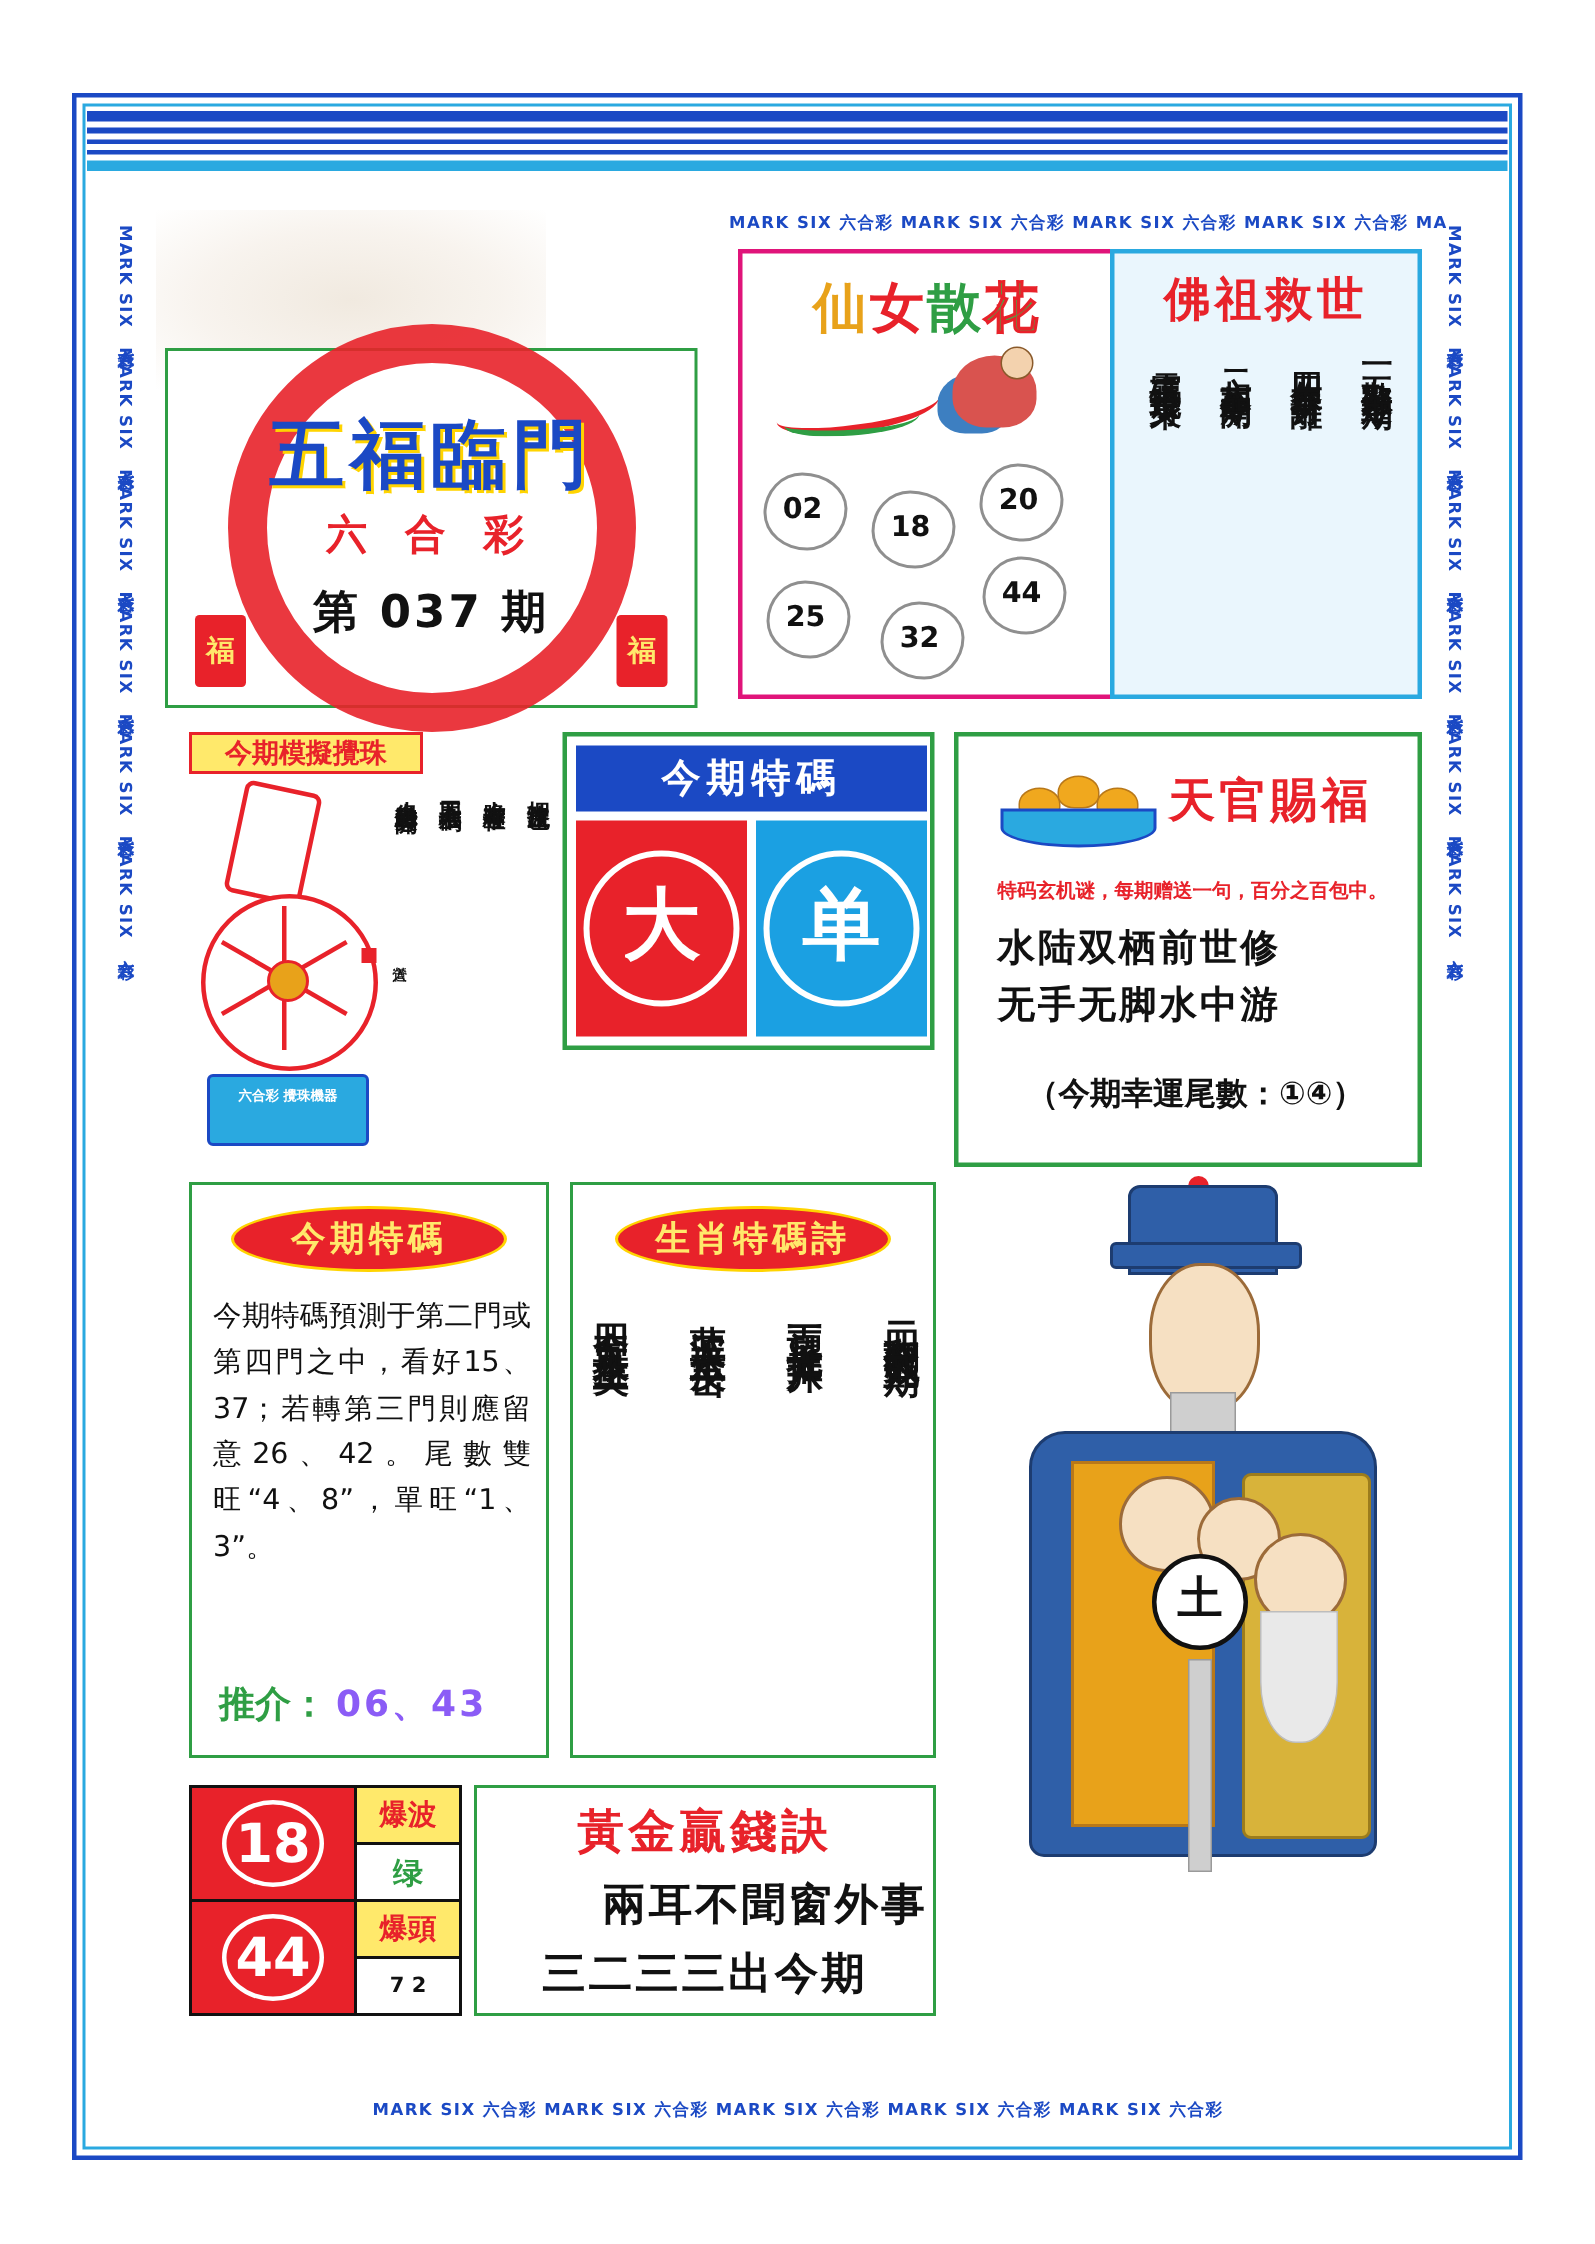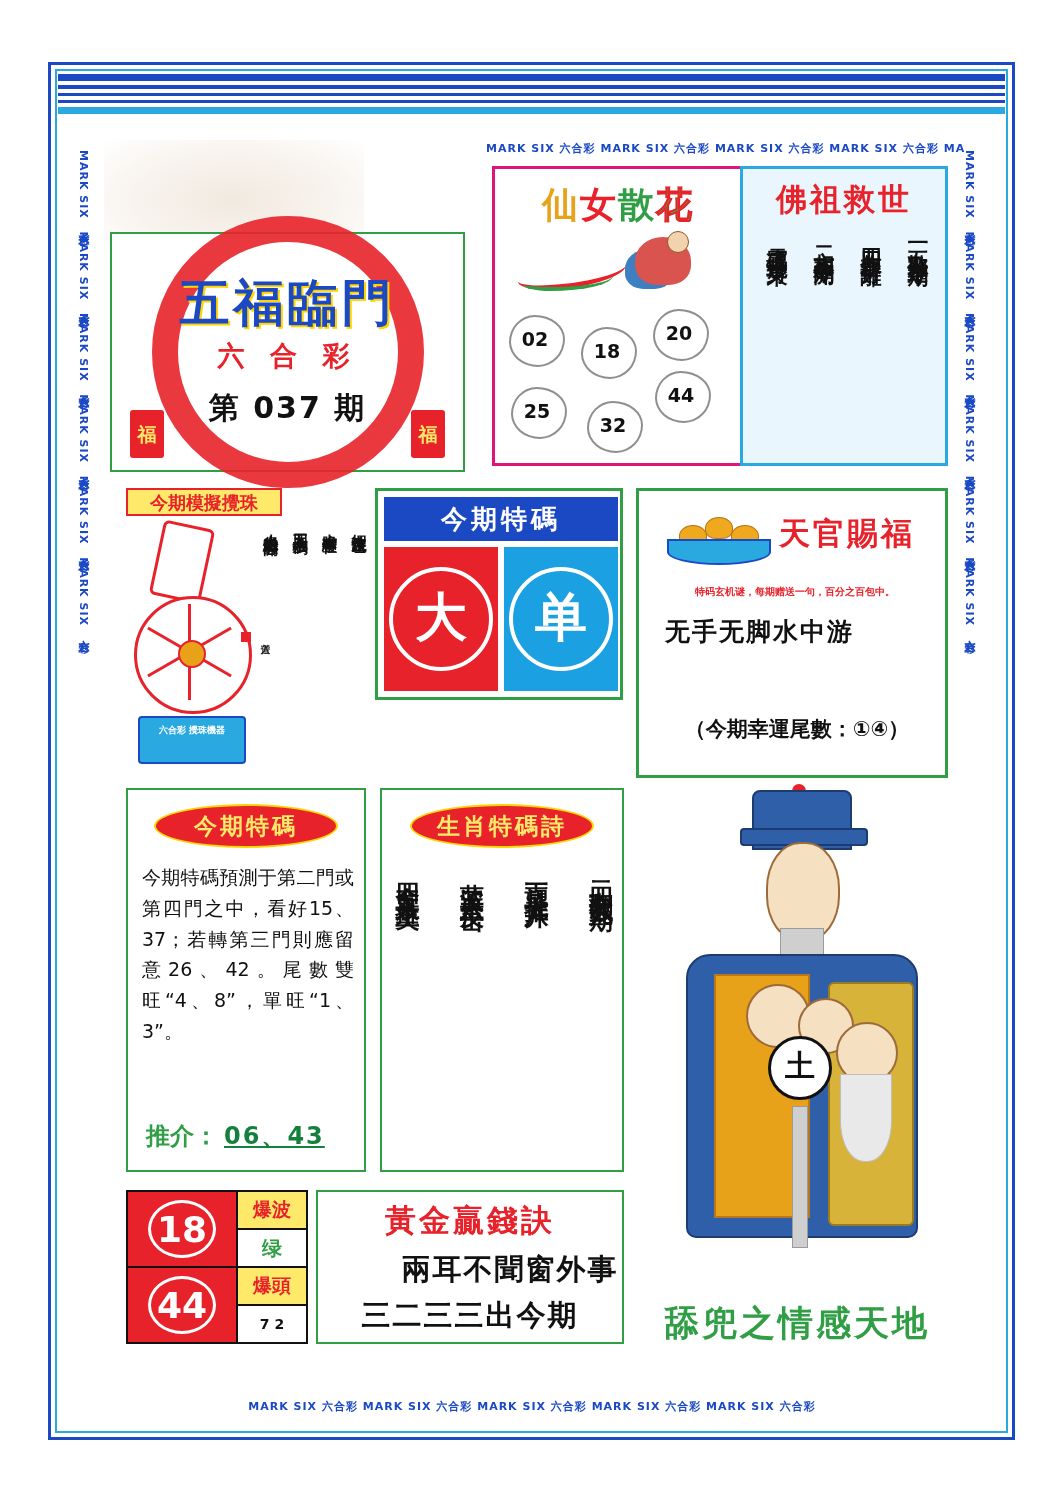--- a/index.html
+++ b/index.html
@@ -216,21 +216,21 @@
   }
   .tg-art .gold{
     position:absolute;width:26px;height:20px;border-radius:50% 50% 40% 40%;
     background:#f0a81e;border:1px solid #b8781a;
   }
   .tg-art .g1{left:16px;top:20px;}
   .tg-art .g2{left:42px;top:12px;}
   .tg-art .g3{left:68px;top:20px;}
   .tg-sub{
     position:absolute;left:16px;top:94px;width:280px;text-align:center;
-    font-size:10px;font-weight:bold;color:#e8222a;
+    font-size:13px;font-weight:bold;color:#e8222a;
   }
   .tg-poem{
     position:absolute;left:26px;top:122px;width:266px;
     font-size:25px;font-weight:bold;color:#111;line-height:1.5;
     font-family:"DejaVu Serif","Liberation Serif",serif;letter-spacing:2px;
   }
   .tg-lucky{
     position:absolute;left:18px;top:224px;width:280px;text-align:center;
     font-size:21px;font-weight:bold;color:#111;
   }
@@ -248,21 +248,21 @@
     border:2px solid #ffd400;
   }
   .pred-text{
     position:absolute;left:14px;top:72px;width:212px;
     font-size:19px;color:#111;line-height:1.62;text-align:justify;
     font-family:"DejaVu Sans","Liberation Sans",sans-serif;
   }
   .pred-rec{
     position:absolute;left:18px;bottom:18px;font-size:24px;font-weight:bold;color:#2f9e44;
   }
-  .pred-rec b{color:#15803d;margin-left:6px;letter-spacing:2px;text-decoration:underline;}
+  .pred-rec b{color:#8b5cf6;margin-left:6px;letter-spacing:2px;}
 
   
   .poem-box{
     position:absolute;left:380px;top:788px;width:244px;height:384px;
     border:2px solid #2f9e44;background:#fff;box-sizing:border-box;
   }
   .poem-cols{
     position:absolute;left:12px;top:74px;width:220px;height:292px;
     display:flex;flex-direction:row-reverse;justify-content:space-between;
   }
@@ -488,20 +488,21 @@
   <div class="tg-box">
     <div class="tg-art">
       <div class="gold g1"></div>
         <div class="gold g2"></div>
         <div class="gold g3"></div>
       <div class="plate"></div>
     </div>
     <div class="tg-title">天官賜福</div>
     <div class="tg-sub">特码玄机谜，每期赠送一句，百分之百包中。</div>
     <div class="tg-poem">
+      <div>水陆双栖前世修</div>
       <div>无手无脚水中游</div>
     </div>
     <div class="tg-lucky">（今期幸運尾數：①④）</div>
   </div>
 
   <div class="pred-box">
     <div class="oval-title">今期特碼</div>
 
     <div class="pred-text">今期特碼預測于第二門或第四門之中，看好15、37；若轉第三門則應留意26、42。尾數雙旺“4、8”，單旺“1、3”。</div>
     <div class="pred-rec">
@@ -554,15 +555,14 @@
     <div class="god-robe"></div>
     <div class="god-robe-in"></div>
     <div class="god-robe-r"></div>
     <div class="god-child"></div>
     <div class="god-child2"></div>
     <div class="god-elder"></div>
     <div class="god-elder-beard"></div>
     <div class="god-staff"></div>
     <div class="god-circle">土</div>
   </div>
-  <div class="god-caption">舔兜之情感天地</div>
 
 </div>
 
 </body></html>

